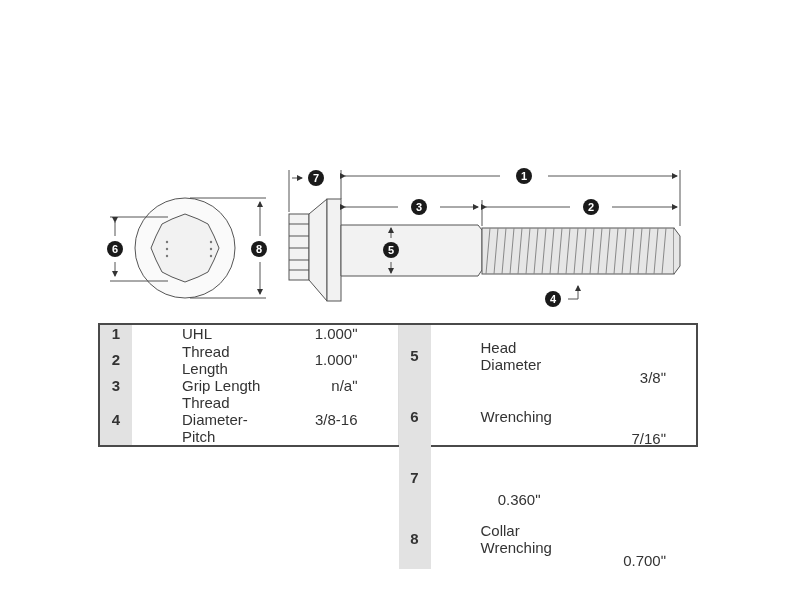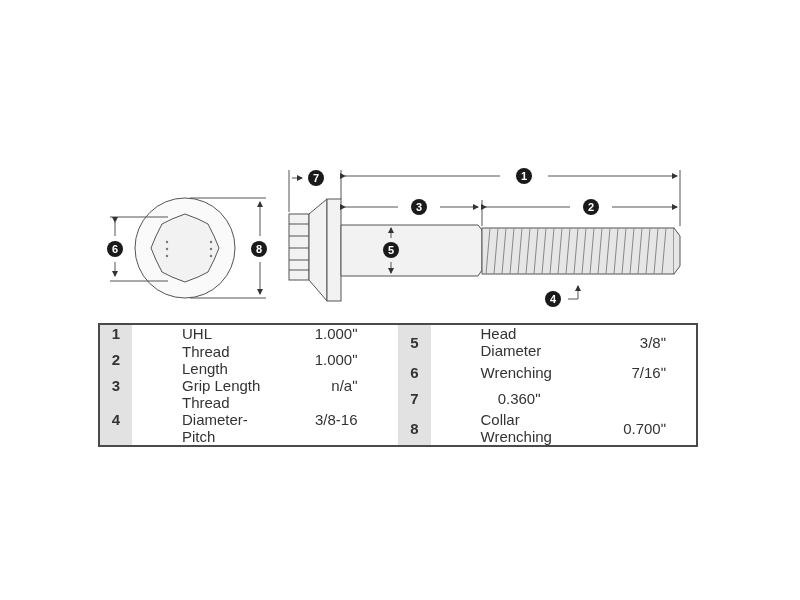--- a/index.html
+++ b/index.html
@@ -7,21 +7,21 @@
     #diagram { position: absolute; left: 0; top: 0; width: 800px; height: 320px; }
     .spec-table {
       position: absolute; left: 98px; top: 323px; width: 600px; height: 124px;
       border: 2px solid #4a4a4a; box-sizing: border-box; display: flex; background: #fff;
     }
     .col { flex: 1; display: flex; flex-direction: column; }
     .row { flex: 1; display: flex; align-items: center; font-size: 15px; color: #333; }
     .num { width: 32px; height: 100%; background: #e2e2e2; display: flex; align-items: center; justify-content: center; font-weight: bold; color: #333; }
     .label { flex: 1; padding-left: 6px; margin-left: 44px; }
     .val { width: 90px; text-align: right; padding-right: 40px; }
-    .col-right .val { width: 110px; padding-right: 30px; }
+    .col-right .val { width: 110px; padding-right: 30px; margin-top: 44px; }
     .col-left { border-right: 1px solid #ddd; }
   </style>
 </head>
 <body>
 
 <svg id="diagram" viewBox="0 0 800 320" xmlns="http://www.w3.org/2000/svg">
   <defs>
     <marker id="arr" markerWidth="6" markerHeight="6" refX="5" refY="3" orient="auto">
       <path d="M0,0 L6,3 L0,6 z" fill="#333"></path>
     </marker>

